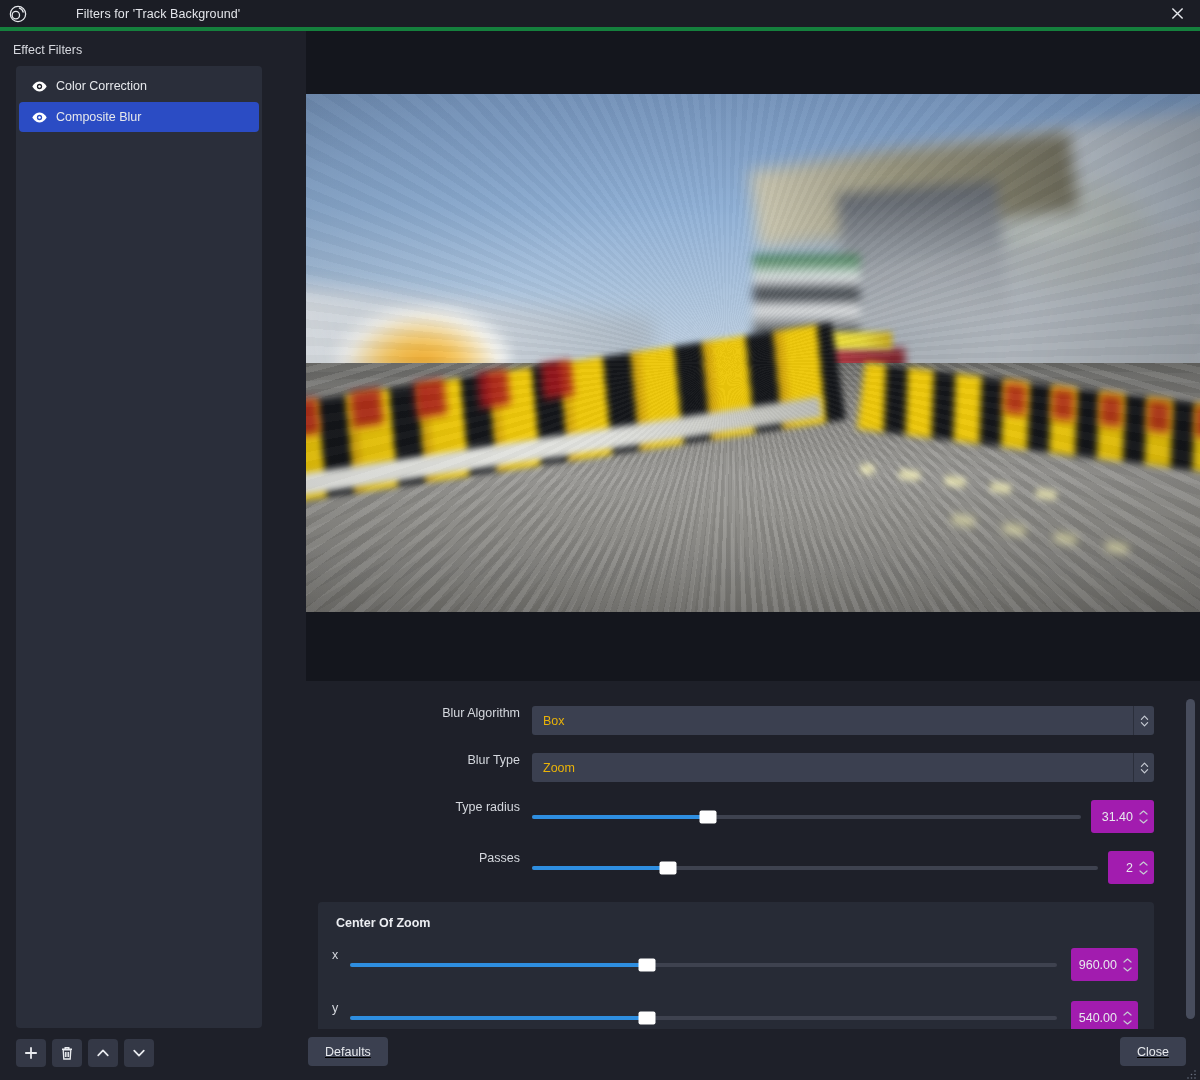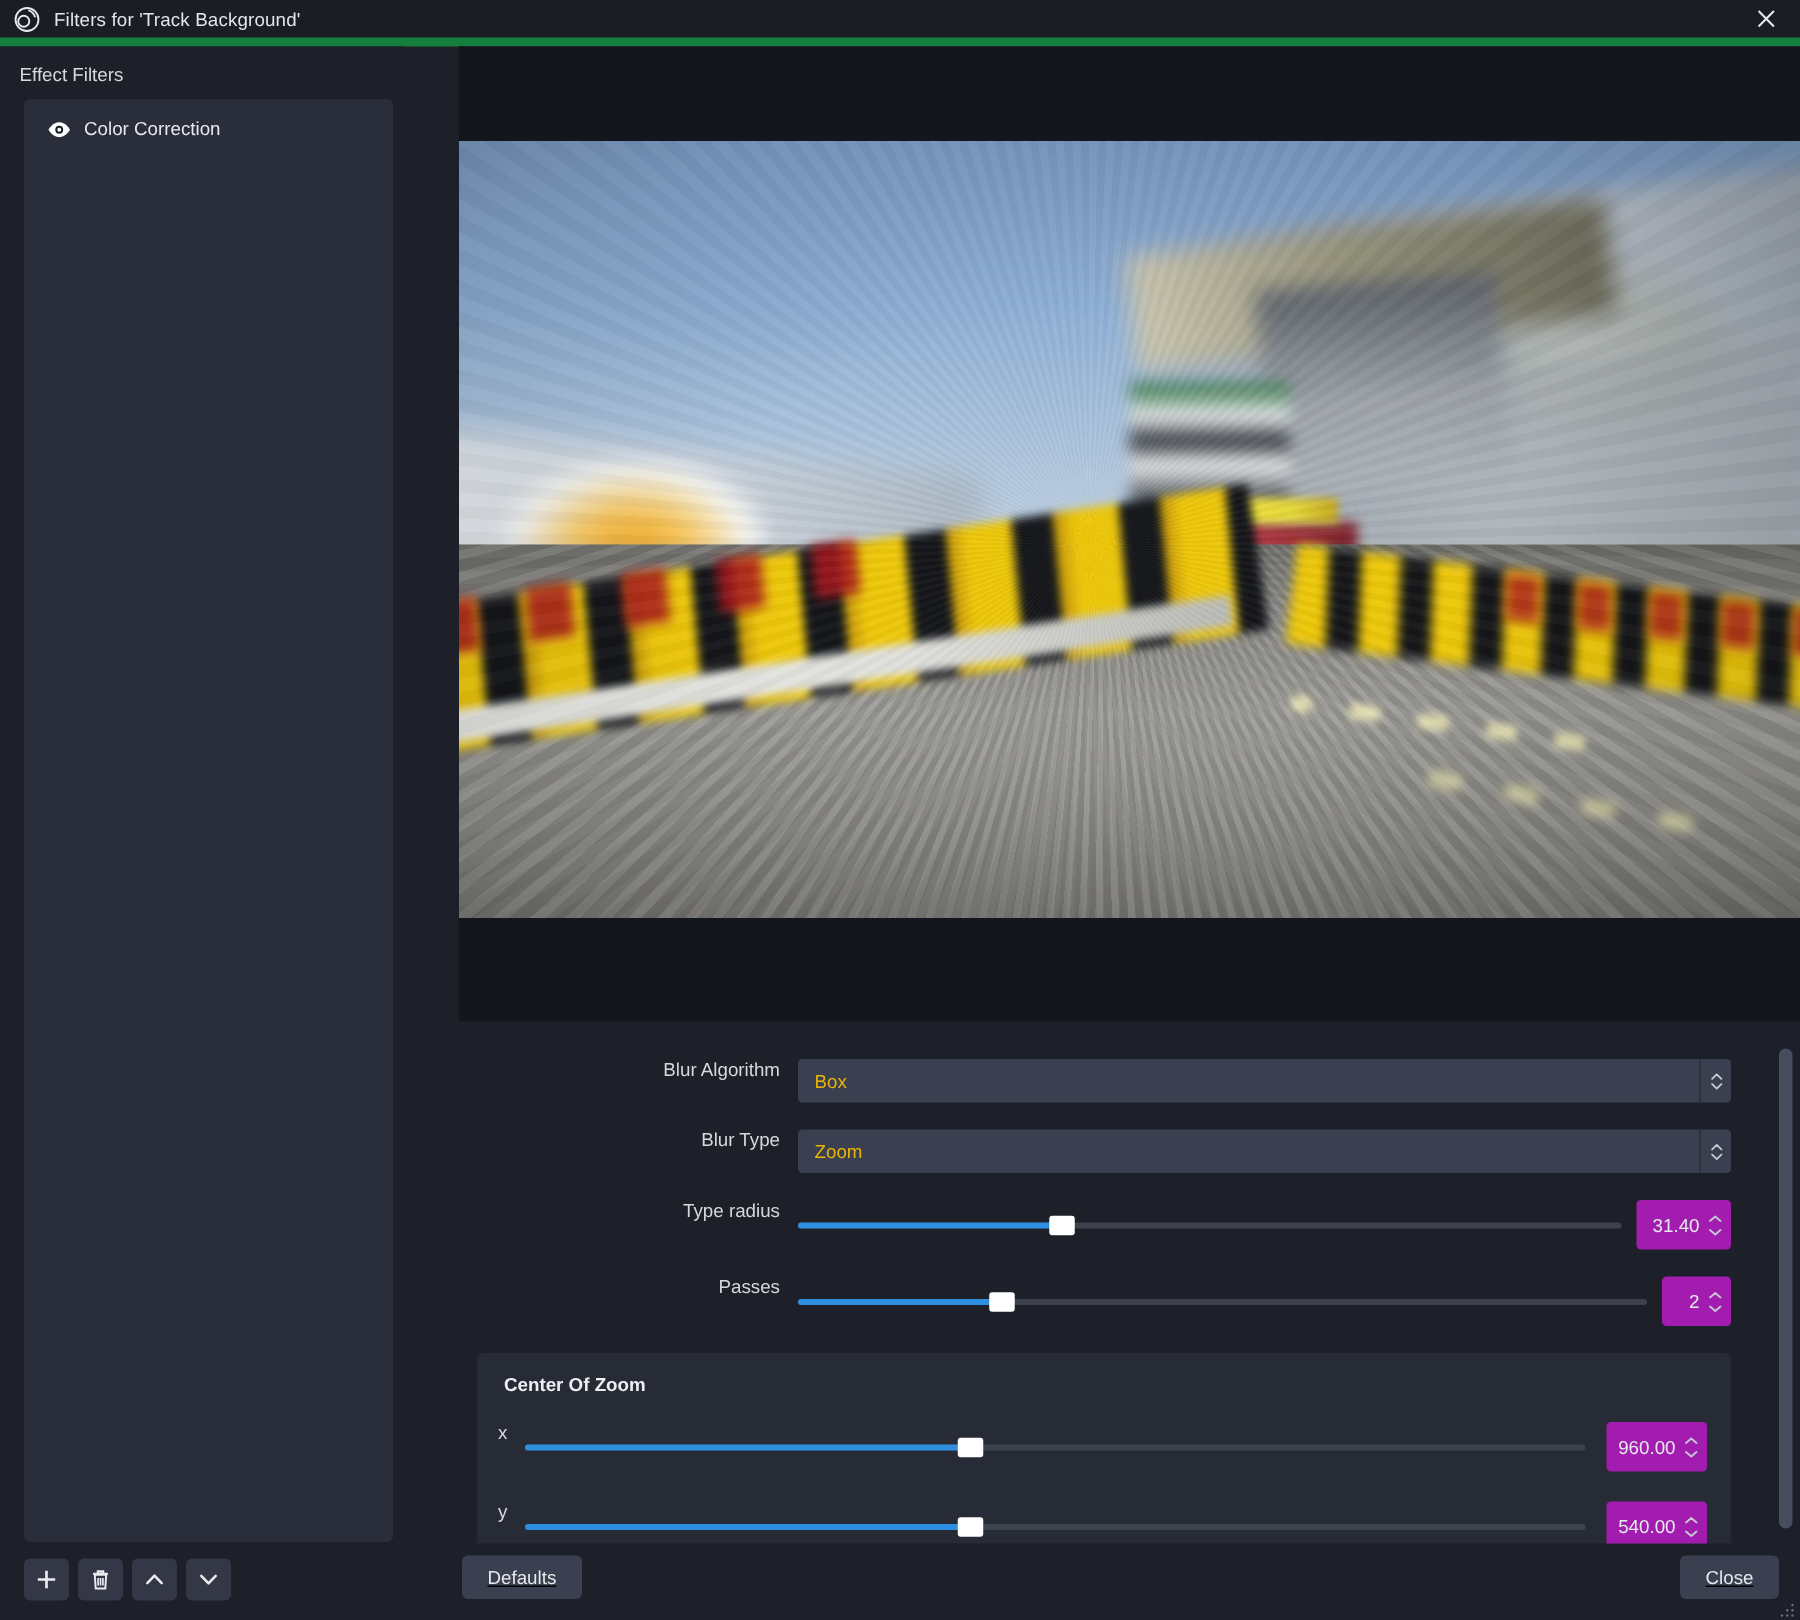--- a/index.html
+++ b/index.html
@@ -15,21 +15,22 @@
     background: #1e2029;
     display: flex; flex-direction: column;
   }
 
   
   .titlebar {
     height: 31px; flex: 0 0 31px;
     background: #1b1d25;
     display: flex; align-items: center;
     padding: 0 0 0 9px;
-    border-bottom: 6px solid #15803d;
+    border-bottom: 4px solid #15803d;
+    gap: 40px;
   }
   .title-logo { width: 18px; height: 18px; flex: 0 0 18px; margin-right: 9px; }
   .title-text {
     font-size: 12.5px; color: #e3e5ea; letter-spacing: .1px;
     white-space: nowrap;
   }
   .title-spacer { flex: 1 1 auto; }
   .title-close {
     width: 46px; height: 31px;
     display: flex; align-items: center; justify-content: center;
@@ -416,20 +417,30 @@
       <div class="filter-list">
         <div class="filter-item">
           <span class="eye-icon">
             <svg viewBox="0 0 20 20">
               <path d="M10 4.2 C4.6 4.2 1.6 10 1.6 10 C1.6 10 4.6 15.8 10 15.8 C15.4 15.8 18.4 10 18.4 10 C18.4 10 15.4 4.2 10 4.2 Z" fill="#ffffff"></path>
               <circle cx="10" cy="10" r="3.1" fill="#1e2029"></circle>
               <circle cx="10" cy="10" r="1.5" fill="#ffffff"></circle>
             </svg>
           </span>
           <span>Color Correction</span>
+        </div>
+        <div class="filter-item selected">
+          <span class="eye-icon">
+            <svg viewBox="0 0 20 20">
+              <path d="M10 4.2 C4.6 4.2 1.6 10 1.6 10 C1.6 10 4.6 15.8 10 15.8 C15.4 15.8 18.4 10 18.4 10 C18.4 10 15.4 4.2 10 4.2 Z" fill="#ffffff"></path>
+              <circle cx="10" cy="10" r="3.1" fill="#2b4cc4"></circle>
+              <circle cx="10" cy="10" r="1.5" fill="#ffffff"></circle>
+            </svg>
+          </span>
+          <span>Composite Blur</span>
         </div>
       </div>
 
       <div class="left-toolbar">
         <div class="tb-btn">
           <svg viewBox="0 0 16 16">
               <path d="M8 2.2 V13.8 M2.2 8 H13.8" stroke="#e9ebef" stroke-width="1.8" fill="none"></path>
             </svg>
         </div>
         <div class="tb-btn">

